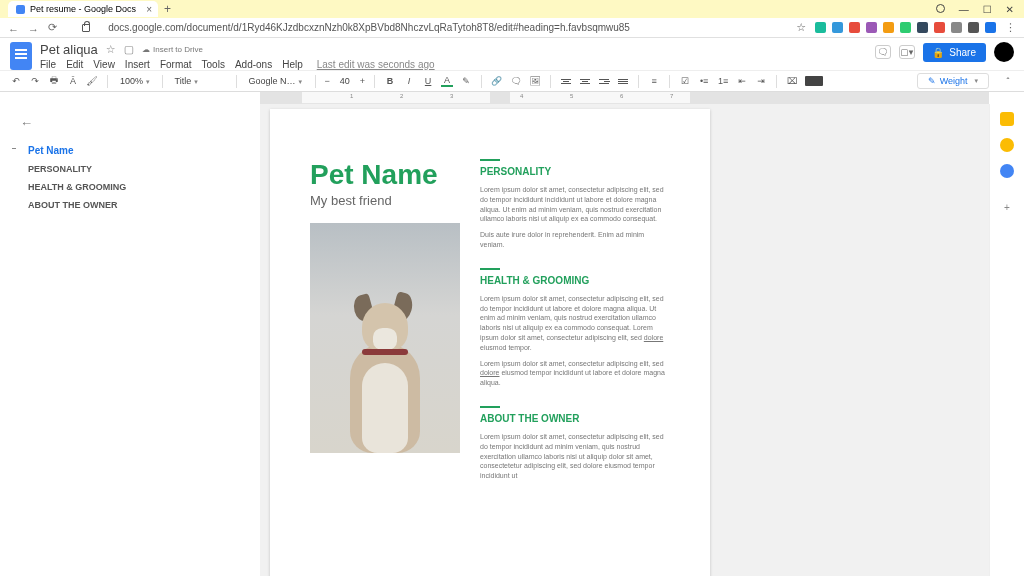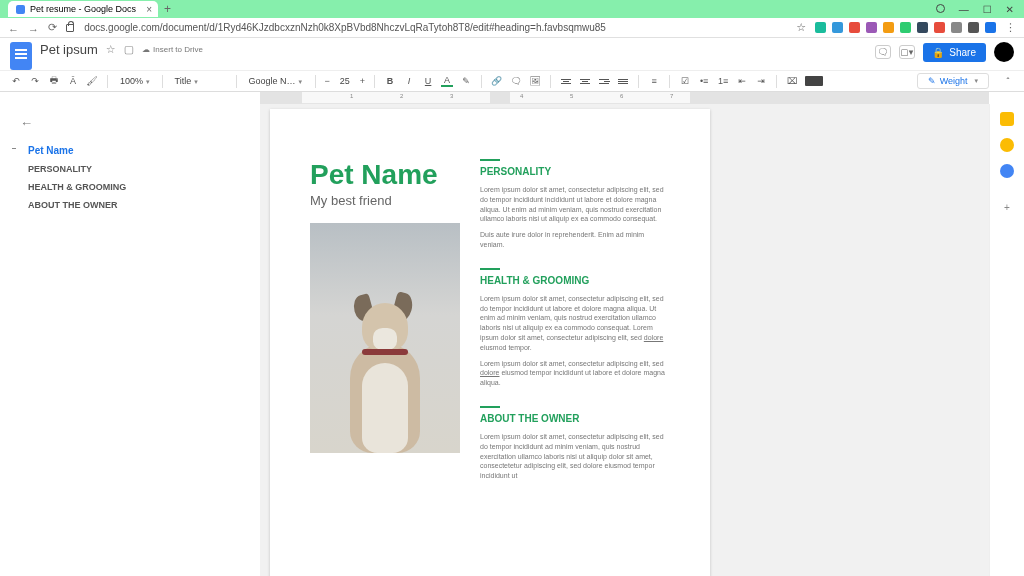--- a/index.html
+++ b/index.html
@@ -1,29 +1,29 @@
 <!DOCTYPE html>
 <html><head>
 <meta charset="utf-8">
 <style>
 * { margin: 0; padding: 0; box-sizing: border-box; font-family: Arial, sans-serif; }
 body { width: 1024px; height: 576px; overflow: hidden; background: #fff; }
 
 
-.browser-tabs { height: 18px; background: #86efac; display: flex; align-items: center; padding-left: 8px; }
+.browser-tabs { height: 18px; background: #fef9c3; display: flex; align-items: center; padding-left: 8px; }
 .tab { background: #fff; height: 16px; padding: 1px 22px 1px 8px; font-size: 9px; display: flex; align-items: center; border-radius: 5px 5px 0 0; position: relative; min-width: 110px; }
 .tab .fav { width: 9px; height: 9px; background: #4285f4; margin-right: 5px; border-radius: 2px; }
 .tab .x { position: absolute; right: 6px; font-size: 10px; color: #666; }
 .new-tab { margin-left: 6px; color: #666; font-size: 12px; }
 .win-ctrl { margin-left: auto; display: flex; gap: 14px; padding-right: 10px; font-size: 10px; color: #444; }
 .win-ctrl span:first-child { width:9px; height:9px; border:1px solid #444; border-radius:50%; }
 
 .addrbar { height: 20px; background: #fff; border-bottom: 1px solid #e0e0e0; display: flex; align-items: center; padding: 0 8px; gap: 9px; font-size: 10px; color: #555; }
 .addrbar .nav-ico { color: #666; font-size: 11px; }
-.url-box { flex: 1; display: flex; align-items: center; gap: 10px; }
+.url-box { flex: 1; display: flex; align-items: center; gap: 18px; margin-left: 16px; }
 .lock-ico { width: 8px; height: 8px; border: 1px solid #555; border-radius: 1px; position: relative; }
 .lock-ico:before { content:''; position:absolute; top:-4px; left:1px; width:4px; height:4px; border:1px solid #555; border-bottom:none; border-radius:3px 3px 0 0; }
 .ext-icons { display: flex; gap: 6px; }
 .ext-icons span { width: 11px; height: 11px; border-radius: 2px; }
 
 
 .docs-header { padding: 4px 10px 0; display: flex; align-items: flex-start; }
 .docs-logo { width: 22px; height: 28px; background: #4285f4; border-radius: 3px; margin-right: 8px; position: relative; }
 .docs-logo:before { content:''; position: absolute; top: 7px; left: 5px; width: 12px; height: 2px; background: #fff; box-shadow: 0 4px 0 #fff, 0 8px 0 #fff; }
 .title-area { flex: 1; }
@@ -137,27 +137,38 @@
     <span style="background:#555"></span>
     <span style="background:#1a73e8"></span>
   </div>
   <span class="nav-ico">⋮</span>
 </div>
 
 <div class="docs-header">
   <div class="docs-logo"></div>
   <div class="title-area">
     <div class="title-row">
-      <span class="doc-title">Pet ipsum</span>
+      <span class="doc-title">Pet aliqua</span>
       <span class="star">☆</span>
       <span class="move">▢</span>
       <span class="save-status">
           <span>☁</span>
           <span>Insert to Drive</span>
         </span>
+    </div>
+    <div class="menu-row">
+      <span>File</span>
+      <span>Edit</span>
+      <span>View</span>
+      <span>Insert</span>
+      <span>Format</span>
+      <span>Tools</span>
+      <span>Add-ons</span>
+      <span>Help</span>
+      <span class="edit-note">Last edit was seconds ago</span>
     </div>
   </div>
   <div class="header-right">
     <span class="hd-ico">🗨</span>
     <span class="hd-ico">▢▾</span>
     <div class="share-btn">
         <span>🔒</span>
         <span>Share</span>
       </div>
     <div class="avatar"></div>
@@ -171,21 +182,21 @@
   <span class="tb-ico">Ā</span>
   <span class="tb-ico">🖌</span>
   <span class="sep"></span>
   <span class="tb-sel"><span>100%</span><span class="carets">▾</span></span>
   <span class="sep"></span>
   <span class="tb-sel" style="min-width:55px"><span>Title</span><span class="carets">▾</span></span>
   <span class="sep"></span>
   <span class="tb-sel" style="min-width:60px"><span>Google N…</span><span class="carets">▾</span></span>
   <span class="sep"></span>
   <span>−</span>
-  <span class="tb-sel">25</span>
+  <span class="tb-sel">40</span>
   <span>+</span>
   <span class="sep"></span>
   <span class="tb-ico bold">B</span>
   <span class="tb-ico italic">I</span>
   <span class="tb-ico underline-ico">U</span>
   <span class="tb-ico clr-a">A</span>
   <span class="tb-ico">✎</span>
   <span class="sep"></span>
   <span class="tb-ico">🔗</span>
   <span class="tb-ico">🗨</span>

